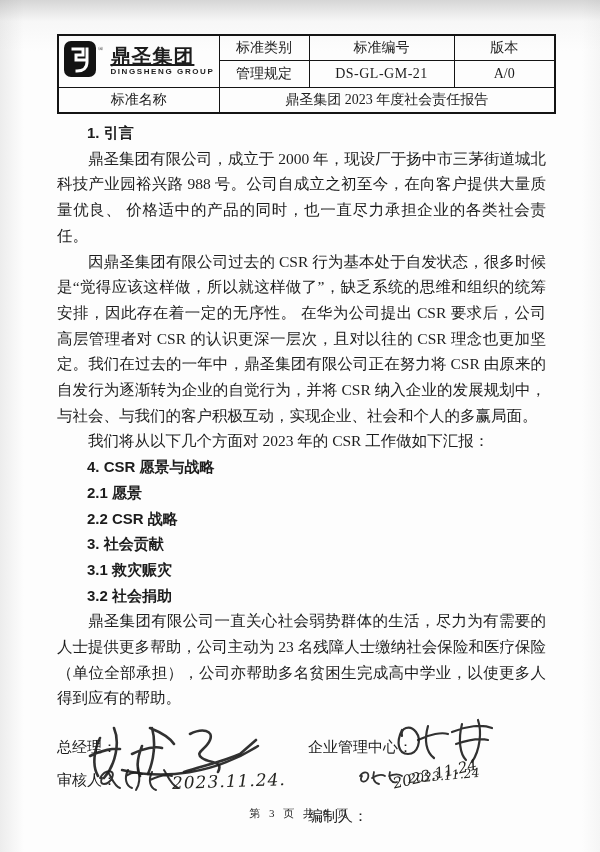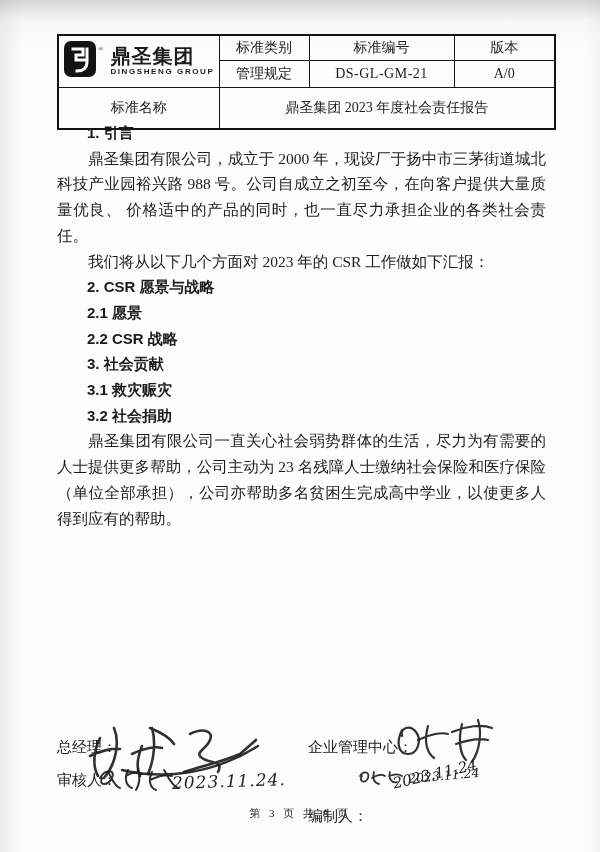--- a/index.html
+++ b/index.html
@@ -13,24 +13,24 @@
       linear-gradient(270deg, rgba(190,190,190,.12) 0%, rgba(255,255,255,0) 3%);
   }
 
   
   table.hdr { position:absolute; left:57px; top:34px; border-collapse:collapse; table-layout:fixed; }
   table.hdr td { border:1.6px solid #141414; text-align:center; vertical-align:middle;
                  font-size:14px; padding:2px 2px; line-height:1.25; }
   table.hdr { border:2.5px solid #141414; }
   td.logo-cell { width:161px; }
   td.c1 { width:90px; } td.c2 { width:145px; } td.c3 { width:101px; }
-  tr.r1 td { height:25px; } tr.r2 td { height:27px;margin-left:36px; } tr.r3 td { height:42px; }
+  tr.r1 td { height:25px; } tr.r2 td { height:27px;margin-left:36px; } tr.r3 td { height:26px; }
   .logo-wrap { display:flex; align-items:center; justify-content:center; gap:4px; }
   .logo-txt { text-align:left; }
-  .logo-cn { font-size:20px; font-weight:bold; letter-spacing:1px; font-family:"Liberation Sans",sans-serif; line-height:1.05; }
+  .logo-cn { font-size:20px; font-weight:bold; letter-spacing:1px; font-family:"Liberation Sans",sans-serif; line-height:1.05;text-decoration:underline; }
   .logo-en { font-size:8px; font-weight:bold; letter-spacing:1.6px; font-family:"Liberation Sans",sans-serif; }
   .reg-mark { position:relative; top:-12px; left:-3px; font-size:7px; }
   .mono-code { letter-spacing:.5px; }
 
   
   .content { position:absolute; left:57px; top:120px; width:489px; font-size:15.5px;
              line-height:25.7px; text-align:justify; }
   .sec { text-indent:2em; }
   .sec.h { font-weight:bold; font-family:"Liberation Sans","DejaVu Sans",sans-serif; font-size:15px; }
 
@@ -80,22 +80,23 @@
     <tr class="r3">
       <td>标准名称</td>
       <td colspan="3">鼎圣集团 2023 年度社会责任报告</td>
     </tr>
   </tbody>
     </table>
 
   <div class="content">
     <div class="sec h">1. 引言</div>
     <div class="sec p">鼎圣集团有限公司，成立于 2000 年，现设厂于扬中市三茅街道城北科技产业园裕兴路 988 号。公司自成立之初至今，在向客户提供大量质量优良、 价格适中的产品的同时，也一直尽力承担企业的各类社会责任。</div>
+    <div class="sec p">因鼎圣集团有限公司过去的 CSR 行为基本处于自发状态，很多时候是“觉得应该这样做，所以就这样做了”，缺乏系统的思维和组织的统筹安排，因此存在着一定的无序性。 在华为公司提出 CSR 要求后，公司高层管理者对 CSR 的认识更深一层次，且对以往的 CSR 理念也更加坚定。我们在过去的一年中，鼎圣集团有限公司正在努力将 CSR 由原来的自发行为逐渐转为企业的自觉行为，并将 CSR 纳入企业的发展规划中，与社会、与我们的客户积极互动，实现企业、社会和个人的多赢局面。</div>
     <div class="sec p">我们将从以下几个方面对 2023 年的 CSR 工作做如下汇报：</div>
-    <div class="sec h">2. CSR 愿景与战略</div>
+    <div class="sec h">4. CSR 愿景与战略</div>
     <div class="sec h">2.1 愿景</div>
     <div class="sec h">2.2 CSR 战略</div>
     <div class="sec h">3. 社会贡献</div>
     <div class="sec h">3.1 救灾赈灾</div>
     <div class="sec h">3.2 社会捐助</div>
     <div class="sec p">鼎圣集团有限公司一直关心社会弱势群体的生活，尽力为有需要的人士提供更多帮助，公司主动为 23 名残障人士缴纳社会保险和医疗保险（单位全部承担），公司亦帮助多名贫困生完成高中学业，以使更多人得到应有的帮助。</div>
   </div>
 
   <div class="sig-label" style="left:57px; top:738px;">总经理：</div>
   <svg class="sig-svg" style="left:86px; top:716px;" width="182" height="74" viewBox="0 0 182 74">

